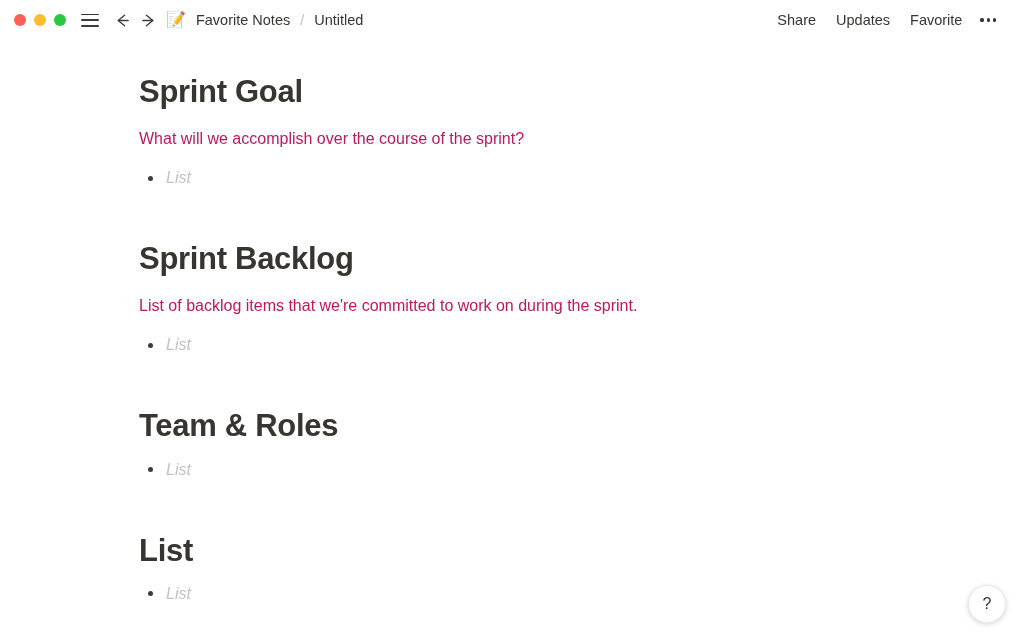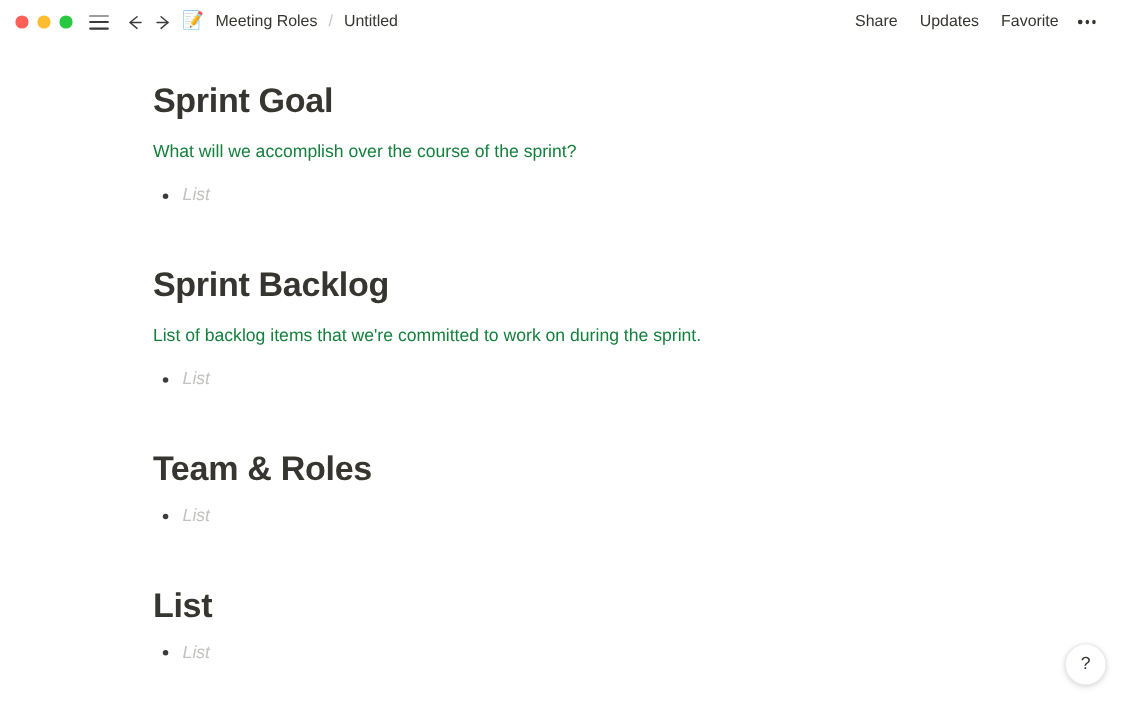--- a/index.html
+++ b/index.html
@@ -170,21 +170,21 @@
     font-weight: bold;
     color: #37352f;
     letter-spacing: -0.3px;
     margin: 0;
     padding: 3px 2px 1px 2px;
   }
 
   .sec-desc {
     font-size: 16px;
     line-height: 1.5;
-    color: #15803d;
+    color: #be185d;
     padding: 3px 2px;
     margin-top: 13px;
   }
 
   .bullet-line {
     display: flex;
     align-items: flex-start;
     margin-top: 9px;
     padding: 3px 2px;
     font-style: italic;
@@ -266,21 +266,21 @@
       <div class="icon-btn">
         <svg class="arrow-svg" width="19" height="19" viewBox="0 0 19 19" fill="none">
           <path d="M7.4 4.2 L13.8 9.5 L7.4 14.8" stroke="#3b3b39" stroke-width="1.35" stroke-linecap="round" stroke-linejoin="round"></path>
           <path d="M13.6 9.5 H3.8" stroke="#3b3b39" stroke-width="1.35" stroke-linecap="round"></path>
         </svg>
       </div>
     </div>
 
     <div class="breadcrumb">
       <span class="doc-emoji">📝</span>
-      <span class="crumb">Meeting Roles</span>
+      <span class="crumb">Favorite Notes</span>
       <span class="crumb-sep">/</span>
       <span class="crumb">Untitled</span>
     </div>
 
     <div class="titlebar-right">
       <button class="tb-action">Share</button>
       <button class="tb-action">Updates</button>
       <button class="tb-action">Favorite</button>
       <div class="more-dots">
         <i></i>

